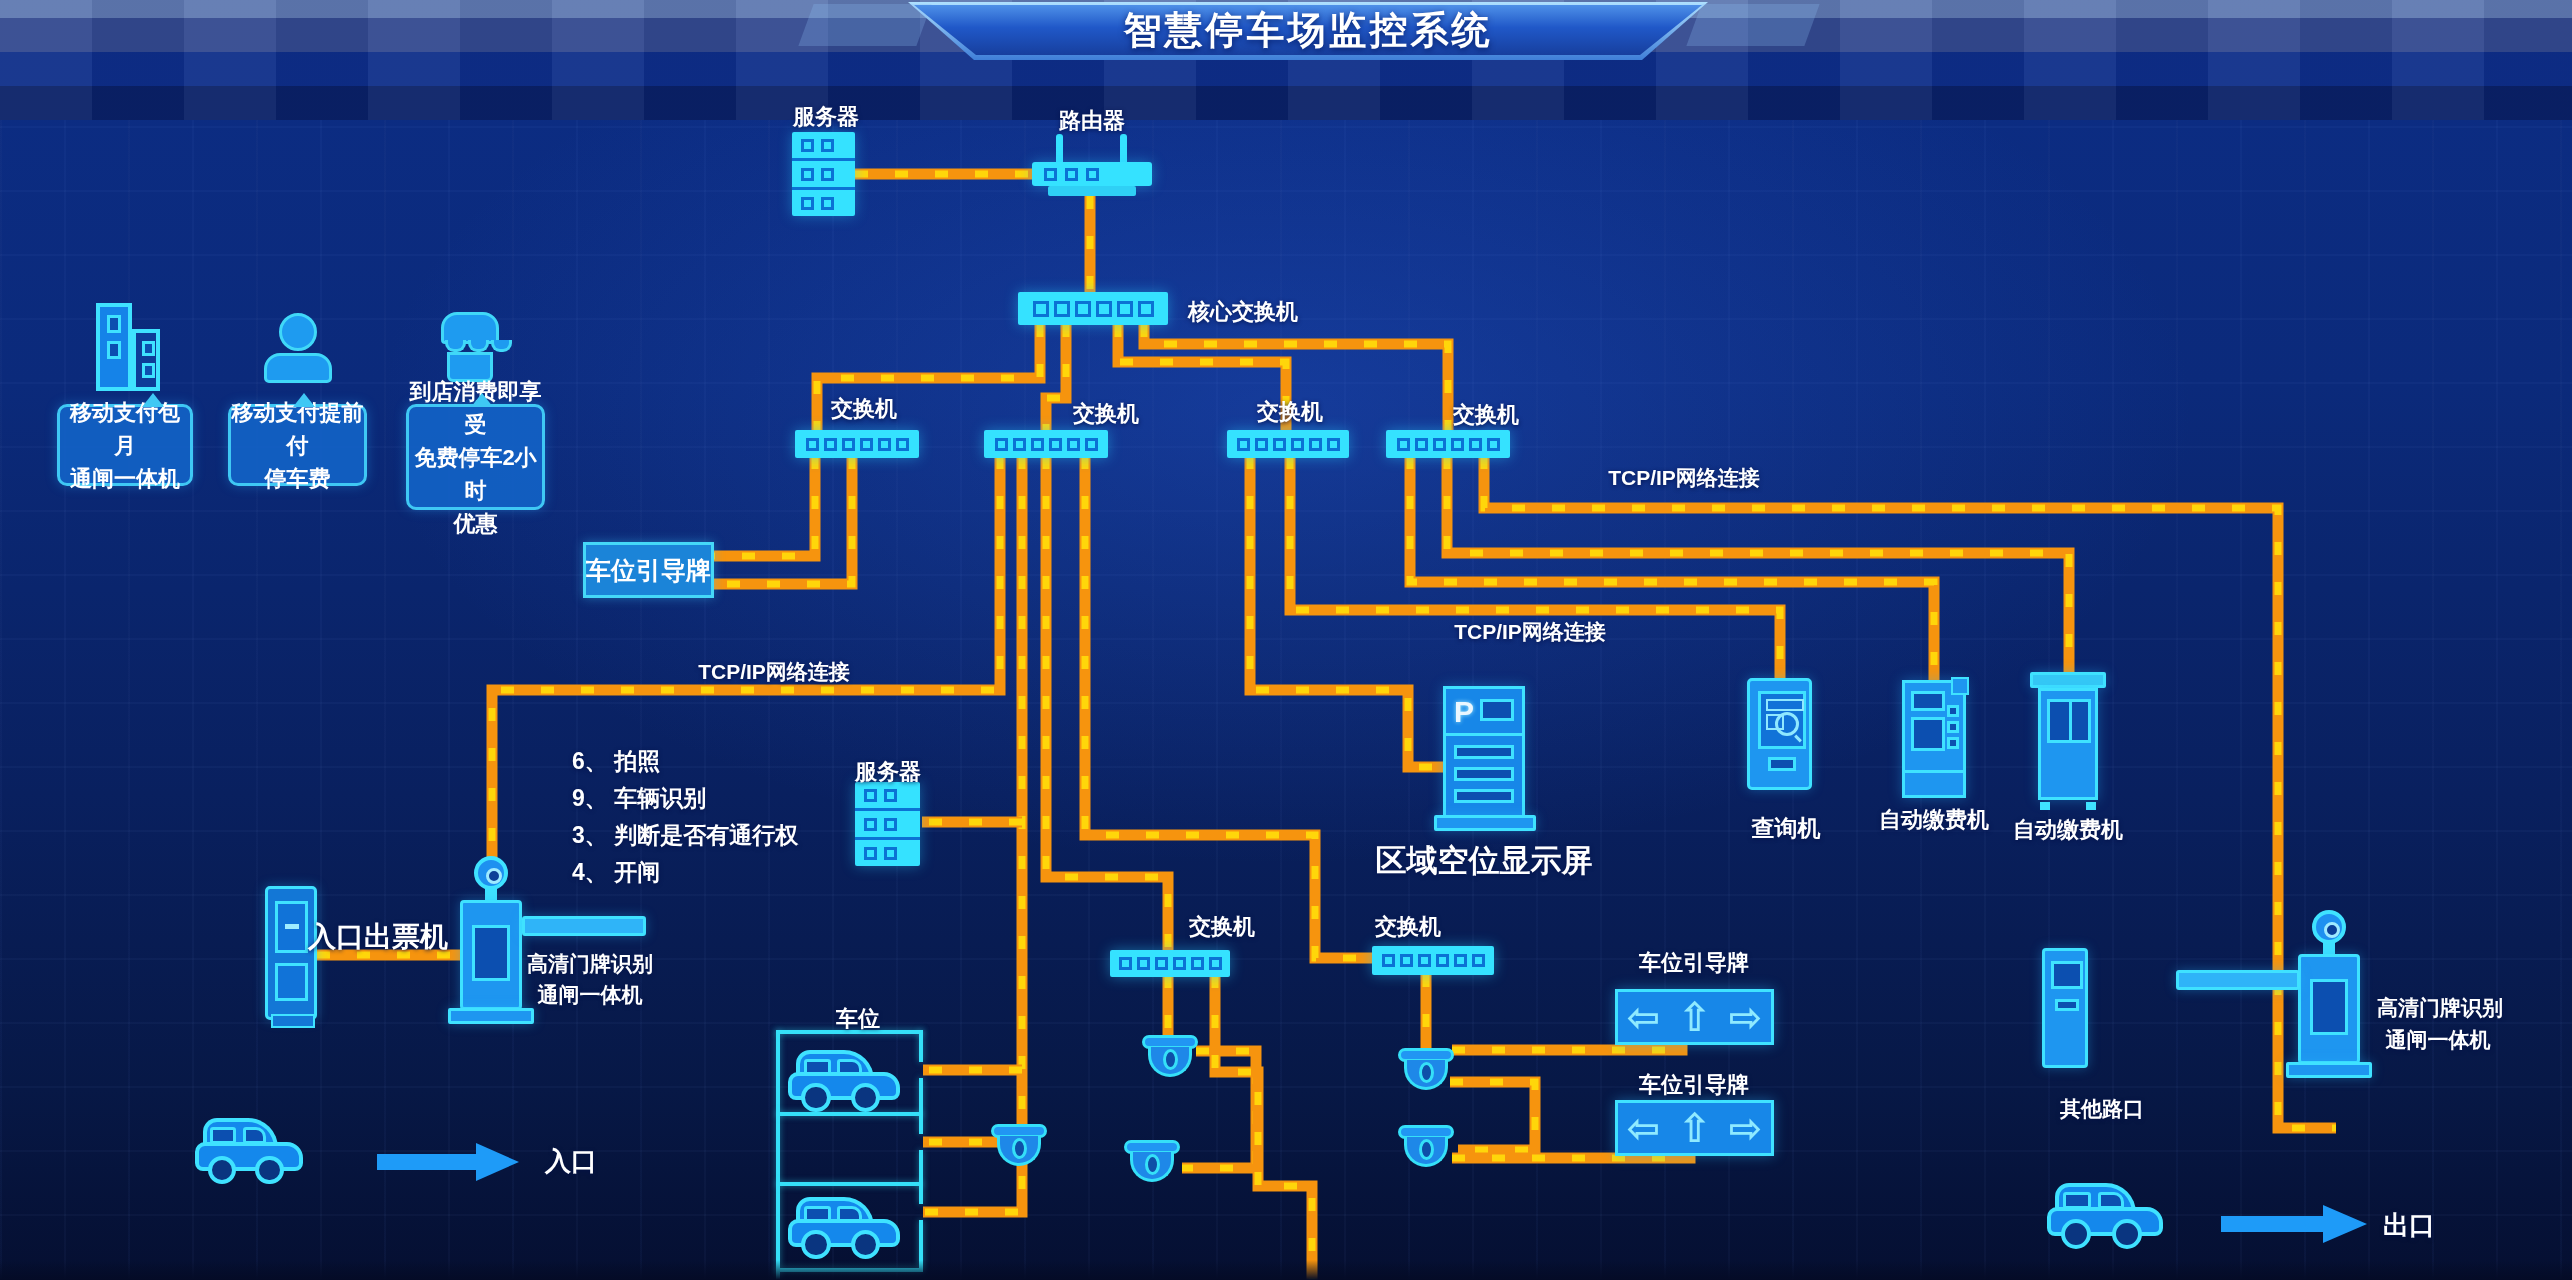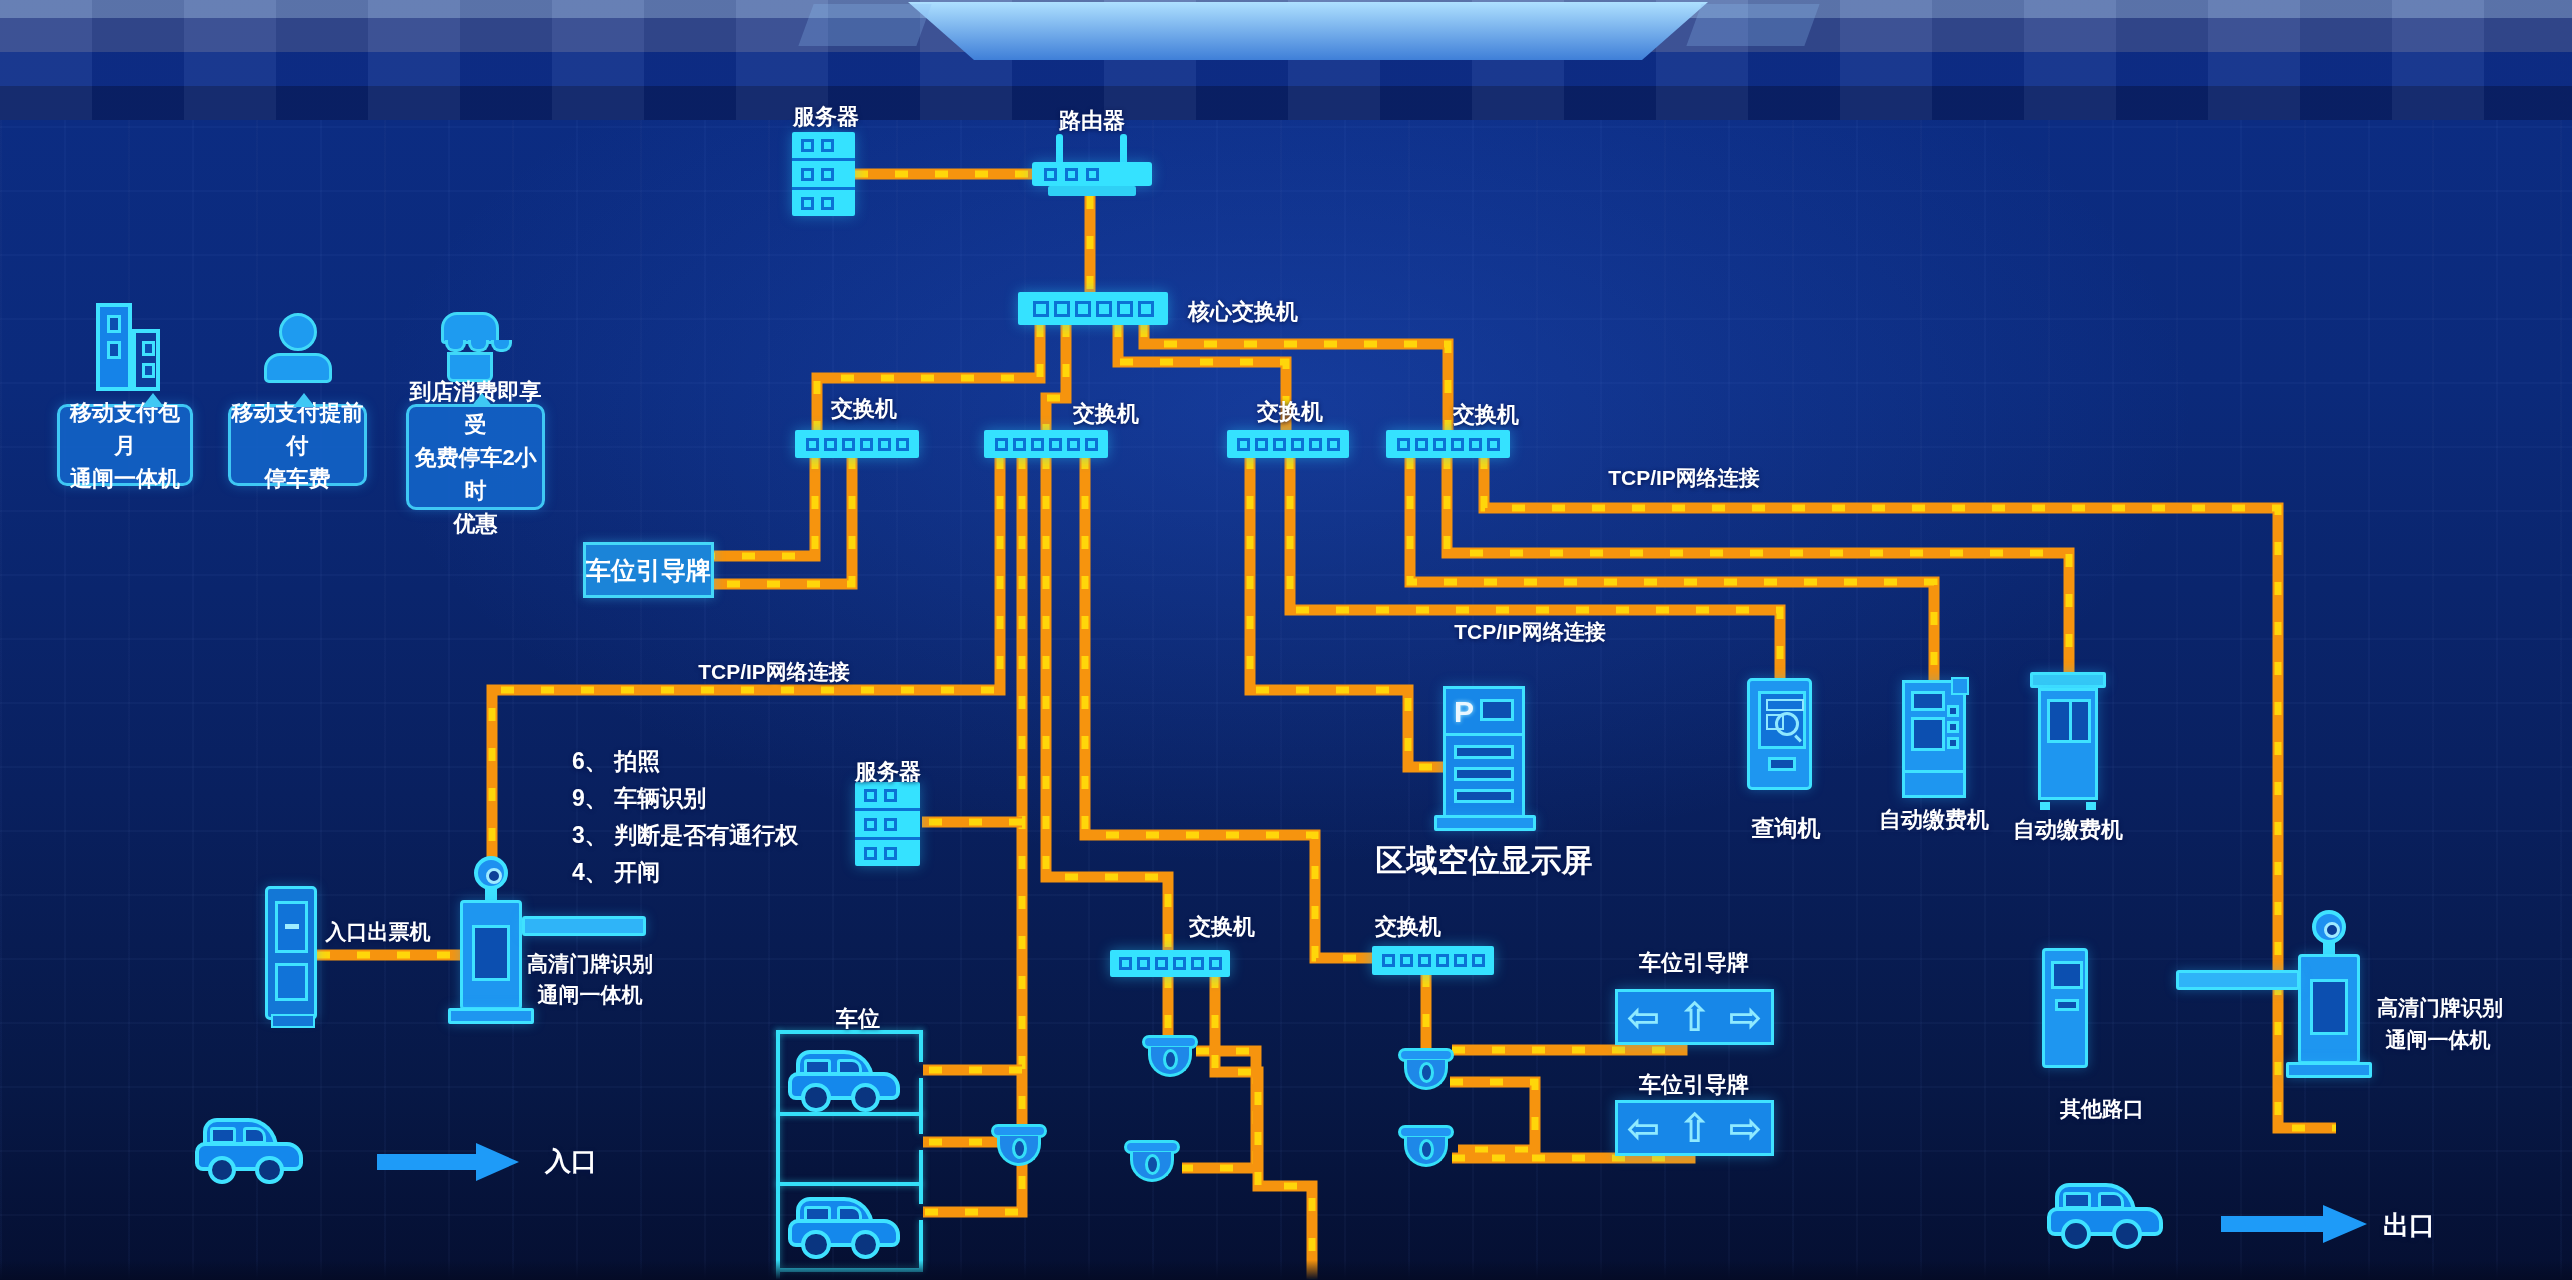--- a/index.html
+++ b/index.html
@@ -98,20 +98,23 @@
       <div class="band" style="top:52px;height:34px;background:#0e2e89">
         <i></i>
       </div>
       <div class="band" style="top:86px;height:34px;background:#0a2167">
         <i></i>
       </div>
     </div>
   <div id="banner-glow"></div>
   <div class="slab" style="left:806px;width:118px;"></div>
   <div class="slab" style="left:1694px;width:118px;"></div>
+  <div id="banner">
+    <div id="banner-title">智慧停车场监控系统</div>
+  </div>
   <svg id="wires" width="2572" height="1280" viewBox="0 0 2572 1280">
       <g>
     <polyline class="cable-base" points="855,174 1032,174"></polyline>
     <polyline class="cable-dash" points="855,174 1032,174"></polyline>
       </g>
       <g>
     <polyline class="cable-base" points="1090,196 1090,292"></polyline>
     <polyline class="cable-dash" points="1090,196 1090,292"></polyline>
       </g>
       <g>
@@ -521,21 +524,21 @@
       <div class="lbl" style="left:842px;top:106px;font-size:22px">路由器</div>
       <div class="lbl" style="left:993px;top:297px;font-size:22px">核心交换机</div>
       <div class="lbl" style="left:614px;top:394px;font-size:22px">交换机</div>
       <div class="lbl" style="left:856px;top:399px;font-size:22px">交换机</div>
       <div class="lbl" style="left:1040px;top:397px;font-size:22px">交换机</div>
       <div class="lbl" style="left:1236px;top:400px;font-size:22px">交换机</div>
       <div class="lbl" style="left:524px;top:658px;font-size:21px">TCP/IP网络连接</div>
       <div class="lbl" style="left:1280px;top:618px;font-size:21px">TCP/IP网络连接</div>
       <div class="lbl" style="left:1434px;top:464px;font-size:21px">TCP/IP网络连接</div>
       <div class="lbl" style="left:638px;top:757px;font-size:22px">服务器</div>
-      <div class="lbl" style="left:128px;top:918px;font-size:21px">入口出票机</div>
+      <div class="lbl" style="left:128px;top:918px;font-size:28px">入口出票机</div>
       <div class="lbl" style="left:340px;top:950px;font-size:21px">高清门牌识别</div>
       <div class="lbl" style="left:340px;top:981px;font-size:21px">通闸一体机</div>
       <div class="lbl" style="left:608px;top:1004px;font-size:22px">车位</div>
       <div class="lbl" style="left:972px;top:912px;font-size:22px">交换机</div>
       <div class="lbl" style="left:1158px;top:912px;font-size:22px">交换机</div>
       <div class="lbl" style="left:1444px;top:948px;font-size:22px">车位引导牌</div>
       <div class="lbl" style="left:1444px;top:1070px;font-size:22px">车位引导牌</div>
       <div class="lbl" style="left:1234px;top:840px;font-size:31px">区域空位显示屏</div>
       <div class="lbl" style="left:1536px;top:813px;font-size:23px">查询机</div>
       <div class="lbl" style="left:1684px;top:805px;font-size:22px">自动缴费机</div>

